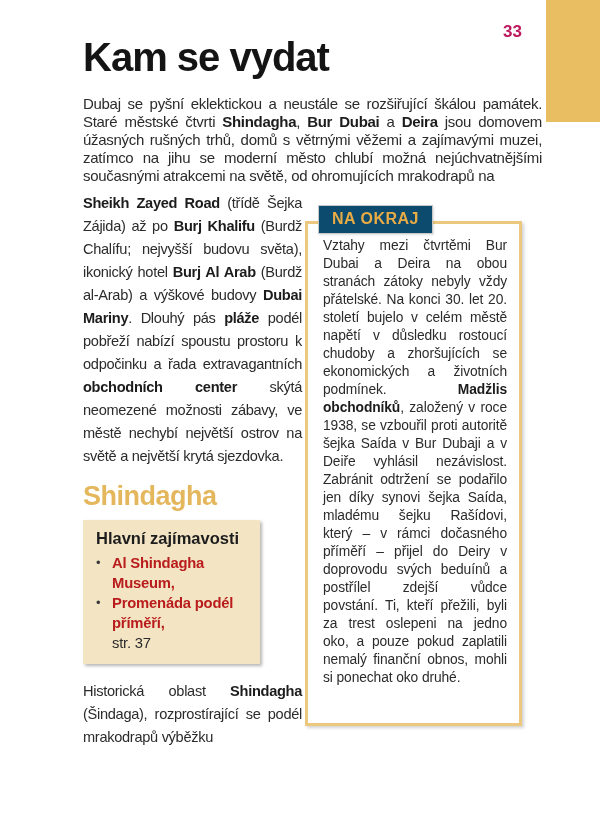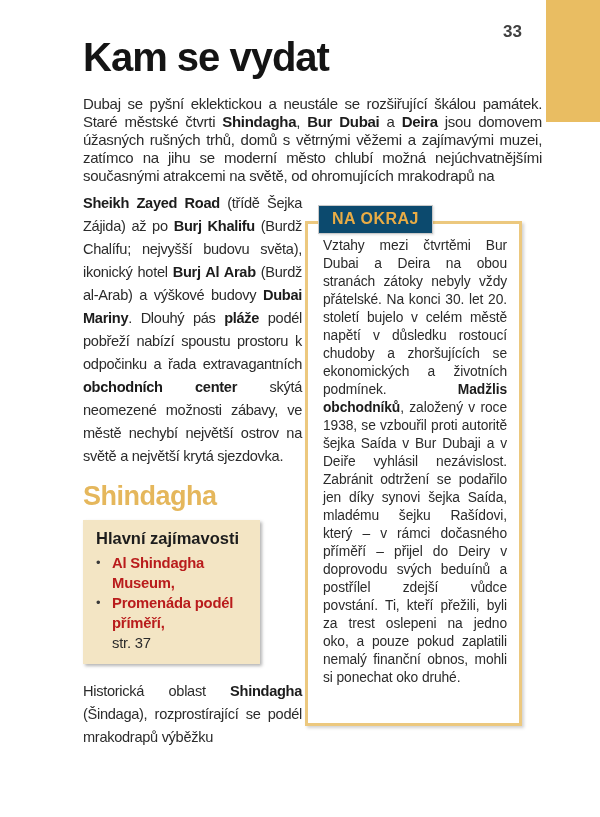--- a/index.html
+++ b/index.html
@@ -3,21 +3,21 @@
 <meta charset="utf-8">
 <style>
   html,body{margin:0;padding:0;}
   body{
     width:600px;height:817px;position:relative;overflow:hidden;
     background:#ffffff;color:#2b2b2b;
     font-family:"Liberation Sans","DejaVu Sans",sans-serif;
   }
   .gold-bar{position:absolute;left:546px;top:0;width:54px;height:122px;background:#E9BD62;}
   .page-num{position:absolute;left:472px;top:22px;width:50px;text-align:right;
-    font-size:17px;font-weight:bold;color:#404040;}
+    font-size:17px;font-weight:bold;color:#be185d;}
   .content{position:absolute;left:83px;top:0;width:459px;padding-top:34px;}
   h1.title{margin:0;font-size:40px;line-height:46px;font-weight:bold;color:#141414;letter-spacing:-1px;}
   p{margin:0;}
   .intro{margin-top:15px;font-size:15px;line-height:18px;letter-spacing:-0.3px;
     text-align:justify;color:#2b2b2b;}
   .columns{display:flex;margin-top:7px;align-items:flex-start;}
   .col-left{width:219px;margin-right:3px;flex:none;}
   .col-right{width:217px;flex:none;position:relative;}
   .bodytext{font-size:14.6px;line-height:23px;letter-spacing:-0.3px;text-align:justify;color:#2b2b2b;}
   b{color:#1c1c1c;}

